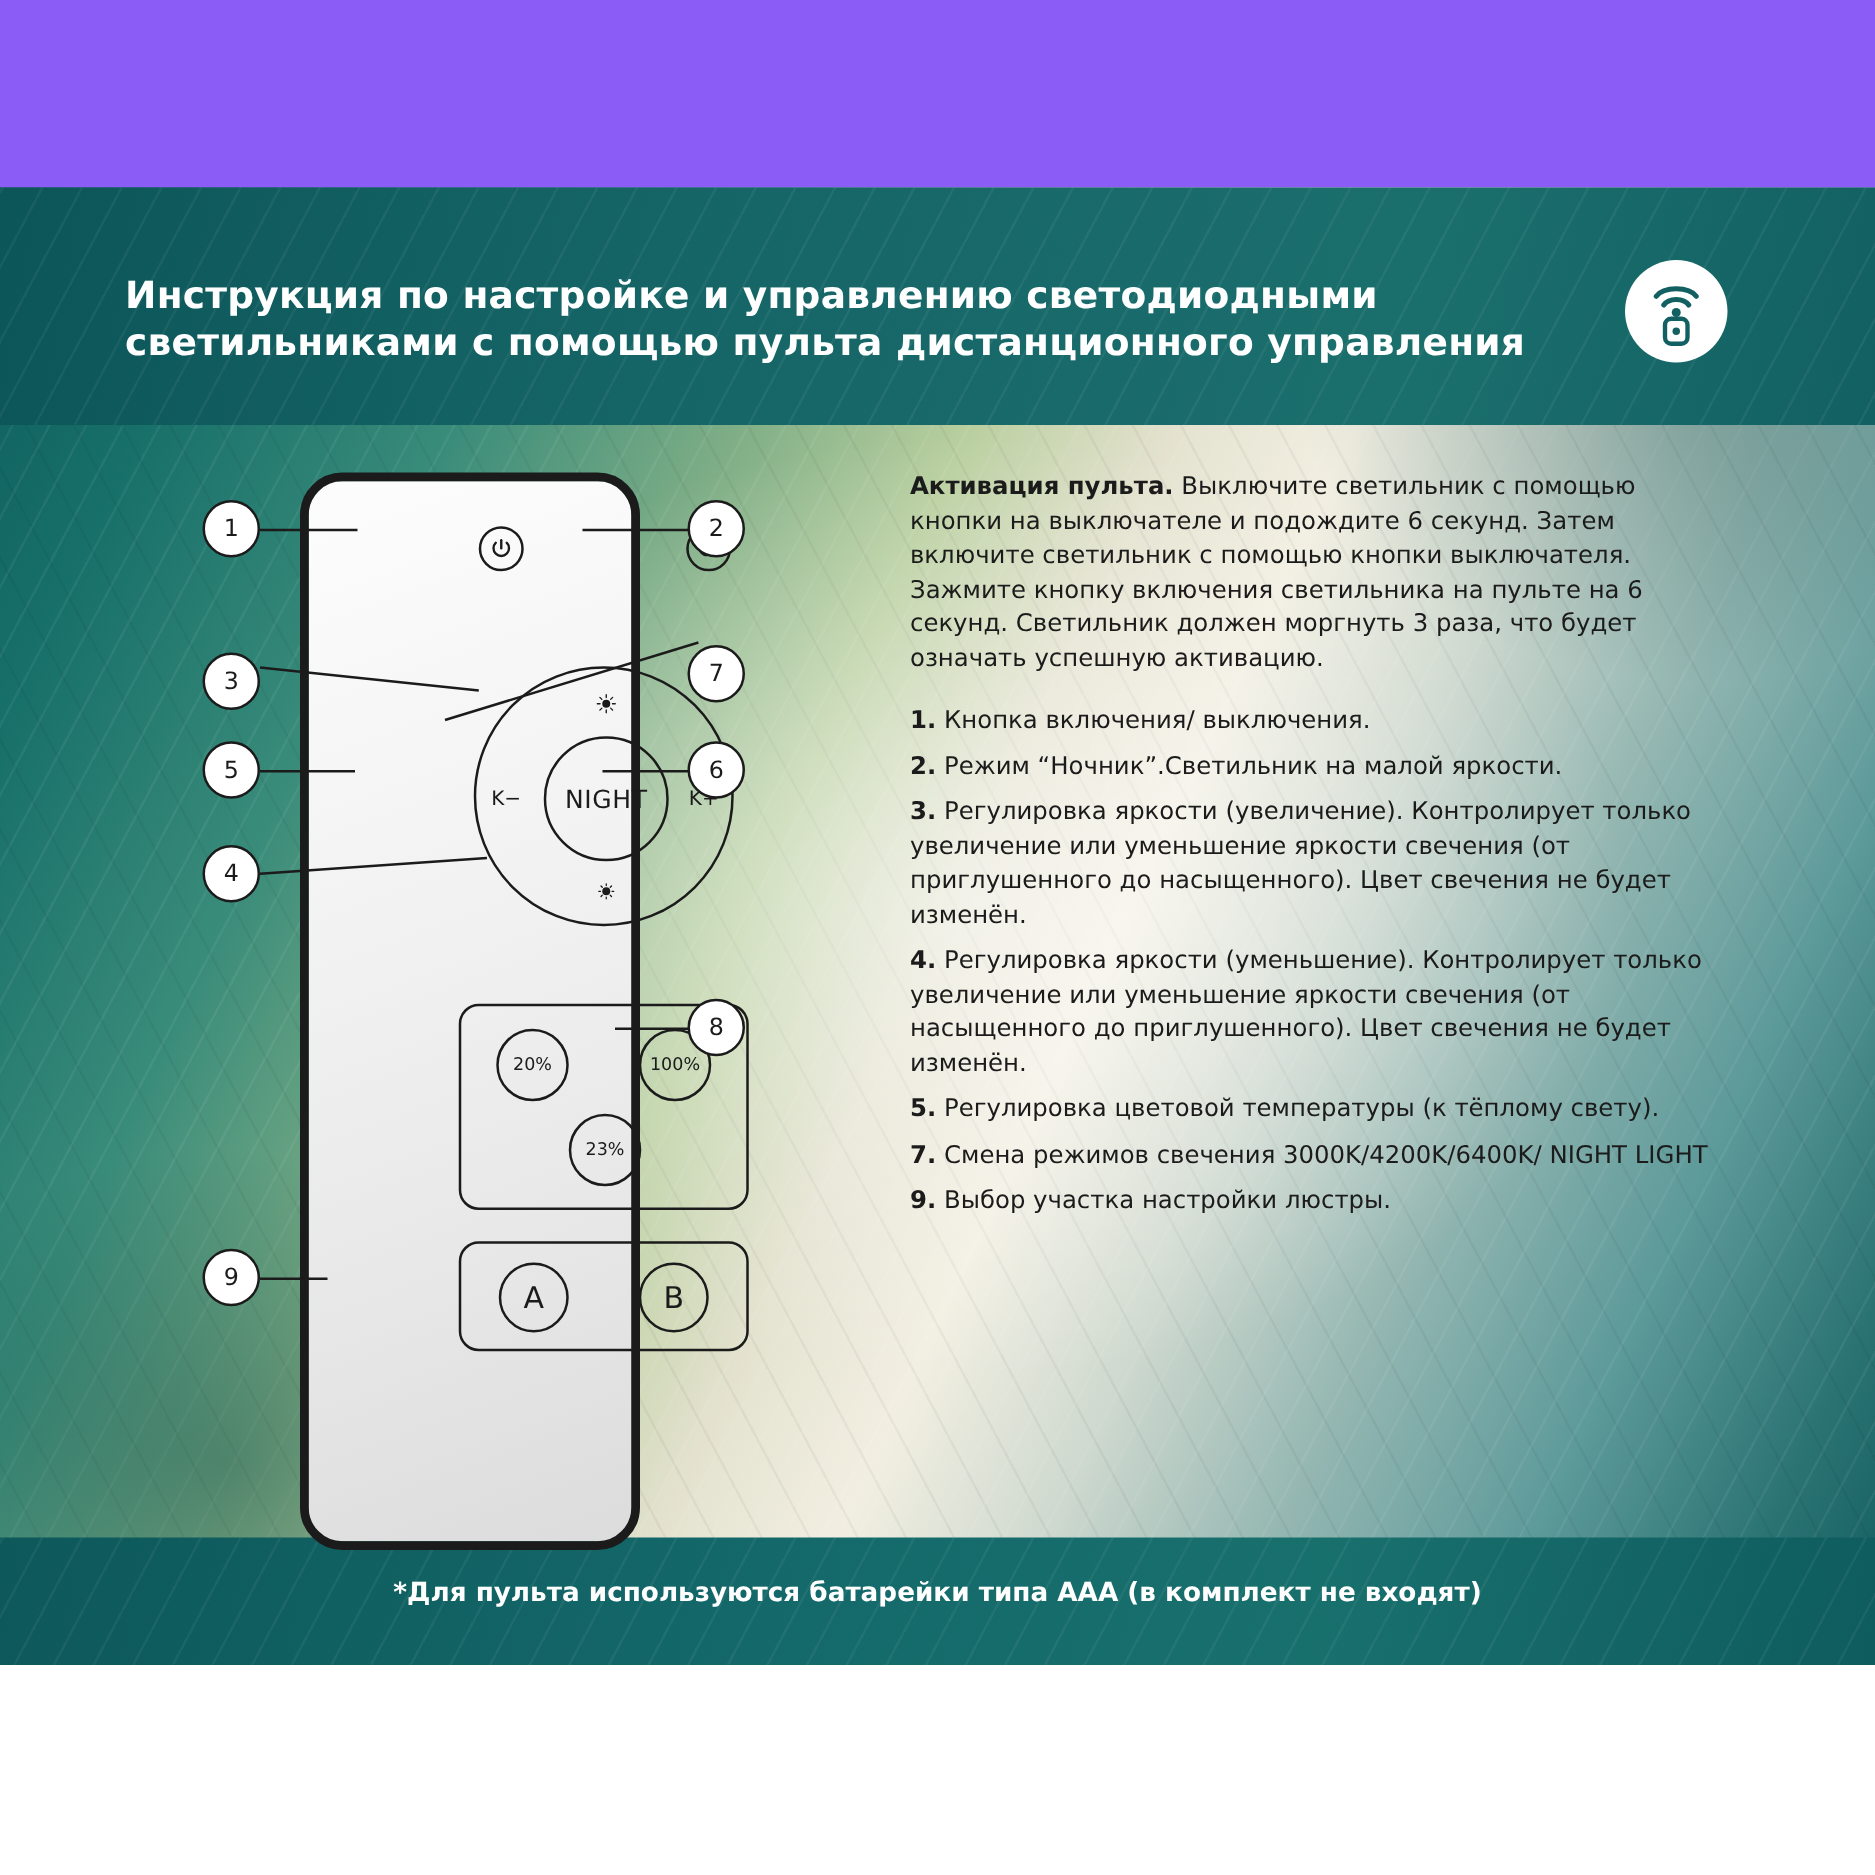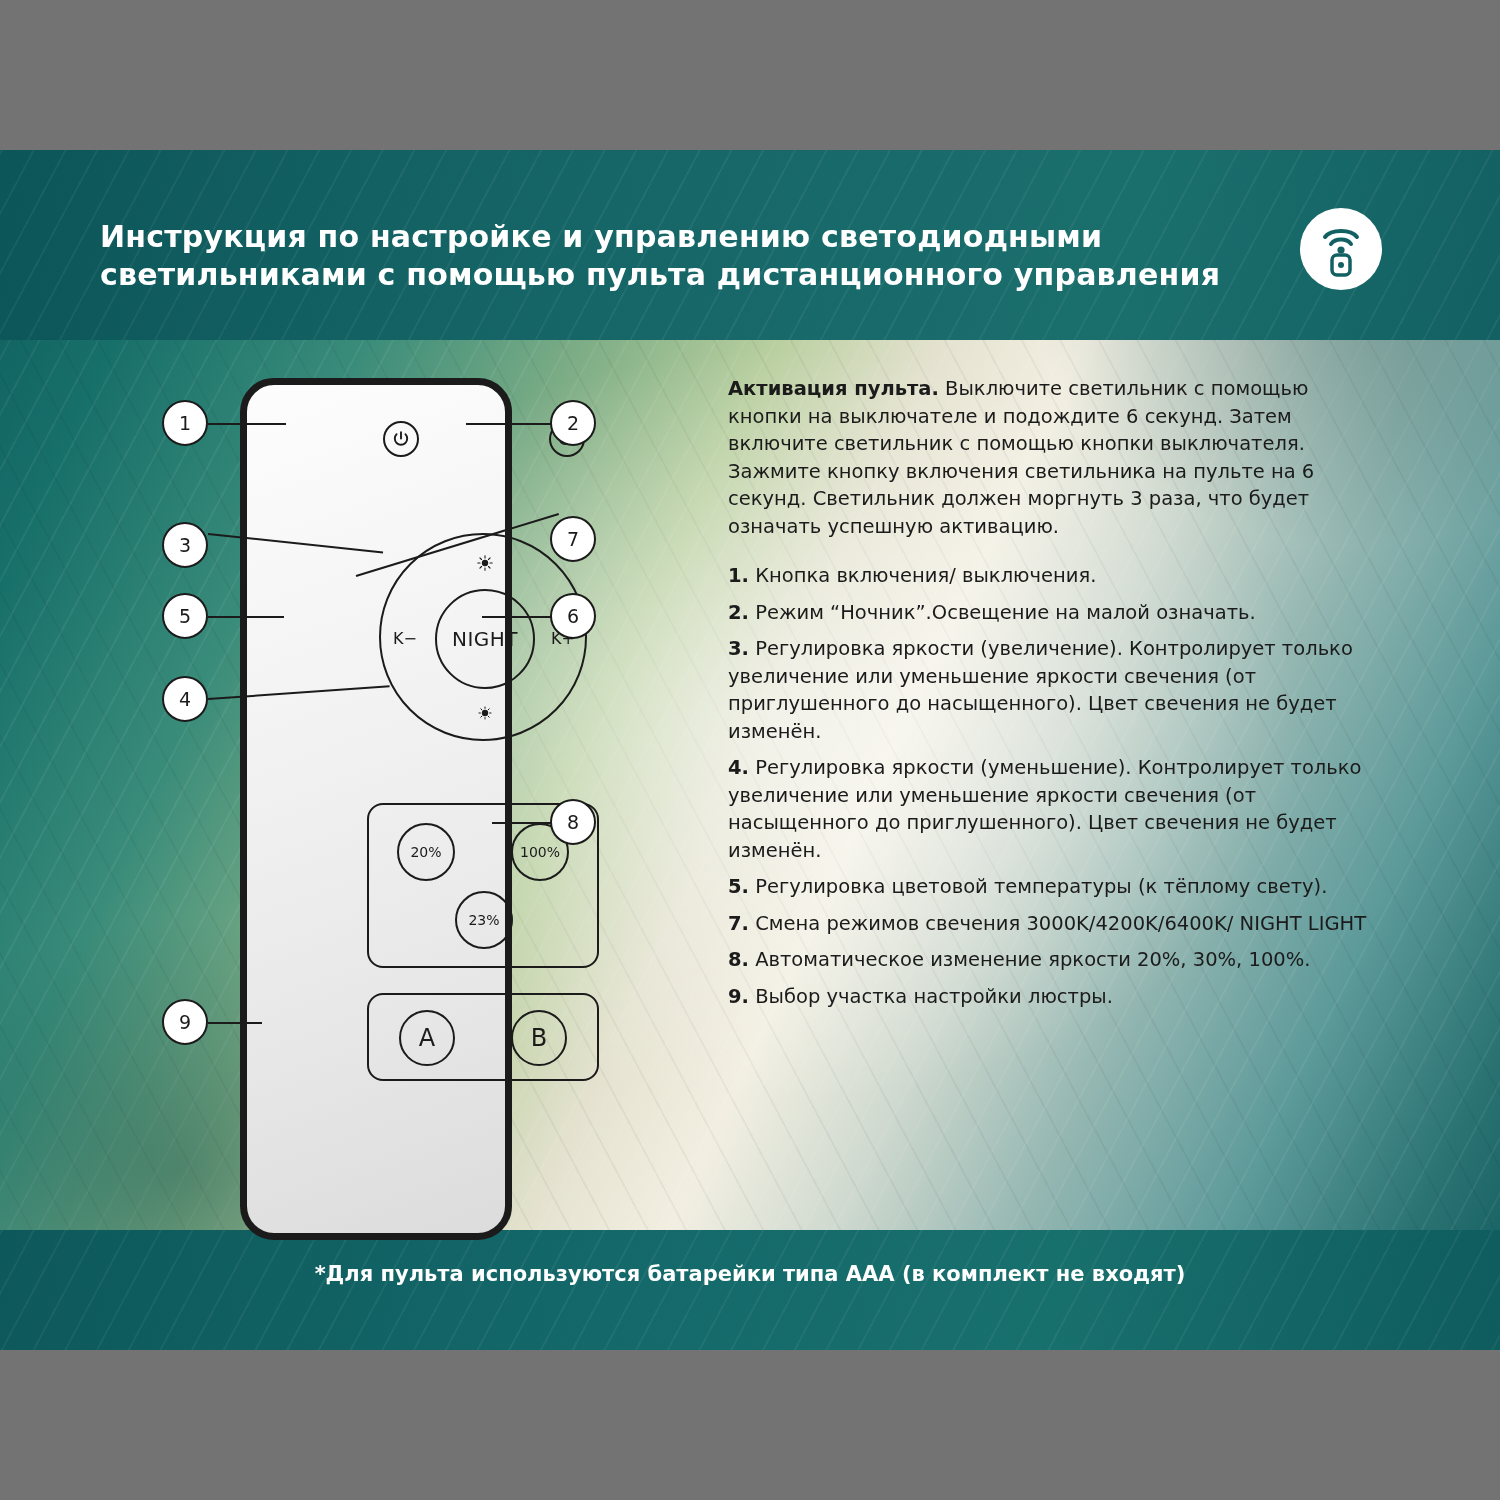--- a/index.html
+++ b/index.html
@@ -3,24 +3,24 @@
 <meta charset="utf-8">
 <style>
   html, body {
     margin: 0;
     padding: 0;
     background: #ffffff;
   }
   #page {
     position: relative;
     width: 1500px;
-    height: 1500px;
+    height: 1332px;
     overflow: hidden;
     font-family: "DejaVu Sans", sans-serif;
-    background: #737373;
+    background: #8b5cf6;
   }
   
   .bg-frame {
     position: absolute;
     left: 0; top: 150px;
     width: 1500px; height: 1200px;
     background:
       linear-gradient(115deg,
         #0d5c5c 0%,
         #18706a 10%,
@@ -365,24 +365,23 @@
     <div class="callout" style="left:410px; top:223px;">6</div>
     <div class="callout" style="left:410px; top:146px;">7</div>
     <div class="callout" style="left:410px; top:429px;">8</div>
     <div class="callout" style="left:22px; top:629px;">9</div>
   </div>
 
   <div class="text-col">
     <p class="intro"><b>Активация пульта.</b><span> Выключите светильник с помощью кнопки на выключателе и подождите 6 секунд. Затем включите светильник с помощью кнопки выключателя. Зажмите кнопку включения светильника на пульте на 6 секунд. Светильник должен моргнуть 3 раза, что будет означать успешную активацию.</span></p>
     <ol>
       <li><span class="num">1.</span><span> Кнопка включения/ выключения.</span></li>
-      <li><span class="num">2.</span><span> Режим “Ночник”.Освещение на малой означать.</span></li>
+      <li><span class="num">2.</span><span> Режим “Ночник”.Светильник на малой яркости.</span></li>
       <li><span class="num">3.</span><span> Регулировка яркости (увеличение). Контролирует только увеличение или уменьшение яркости свечения (от приглушенного до насыщенного). Цвет свечения не будет изменён.</span></li>
       <li><span class="num">4.</span><span> Регулировка яркости (уменьшение). Контролирует только увеличение или уменьшение яркости свечения (от насыщенного до приглушенного). Цвет свечения не будет изменён.</span></li>
       <li><span class="num">5.</span><span> Регулировка цветовой температуры (к тёплому свету).</span></li>
       <li><span class="num">7.</span><span> Смена режимов свечения 3000K/4200K/6400K/ NIGHT LIGHT</span></li>
-      <li><span class="num">8.</span><span> Автоматическое изменение яркости 20%, 30%, 100%.</span></li>
       <li><span class="num">9.</span><span> Выбор участка настройки люстры.</span></li>
     </ol>
   </div>
 
   <div class="footer-note">*Для пульта используются батарейки типа ААА (в комплект не входят)</div>
 </div>
 
 </body></html>

